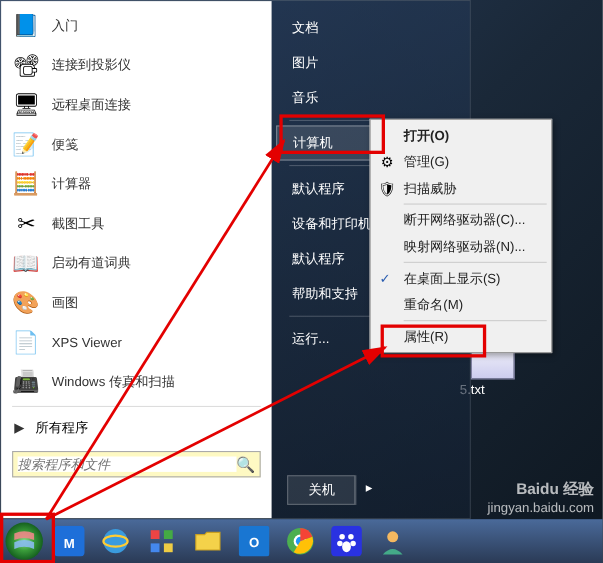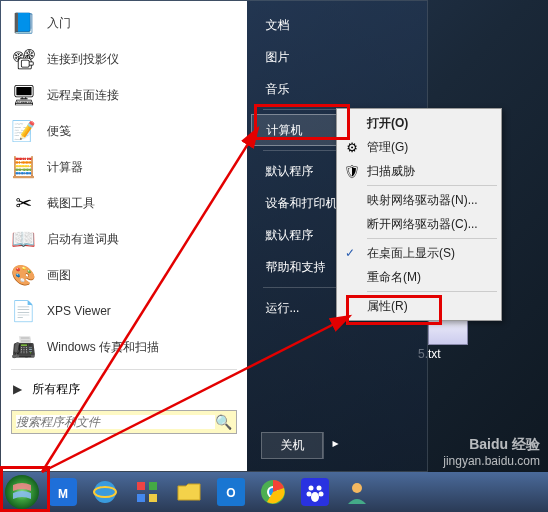--- a/index.html
+++ b/index.html
@@ -152,24 +152,24 @@
     <div class="ctx-item">
         <span class="ctx-icon">⚙</span>
         <span class="ctx-label">管理(G)</span>
       </div>
     <div class="ctx-item">
         <span class="ctx-icon">🛡</span>
         <span class="ctx-label">扫描威胁</span>
       </div>
     <div class="ctx-sep"></div>
     <div class="ctx-item">
+        <span class="ctx-label">断开网络驱动器(C)...</span>
+      </div>
+    <div class="ctx-item">
         <span class="ctx-label">映射网络驱动器(N)...</span>
-      </div>
-    <div class="ctx-item">
-        <span class="ctx-label">断开网络驱动器(C)...</span>
       </div>
     <div class="ctx-sep"></div>
     <div class="ctx-item">
         <span class="ctx-check">✓</span>
         <span class="ctx-label">在桌面上显示(S)</span>
       </div>
     <div class="ctx-item">
         <span class="ctx-label">重命名(M)</span>
       </div>
     <div class="ctx-sep"></div>

